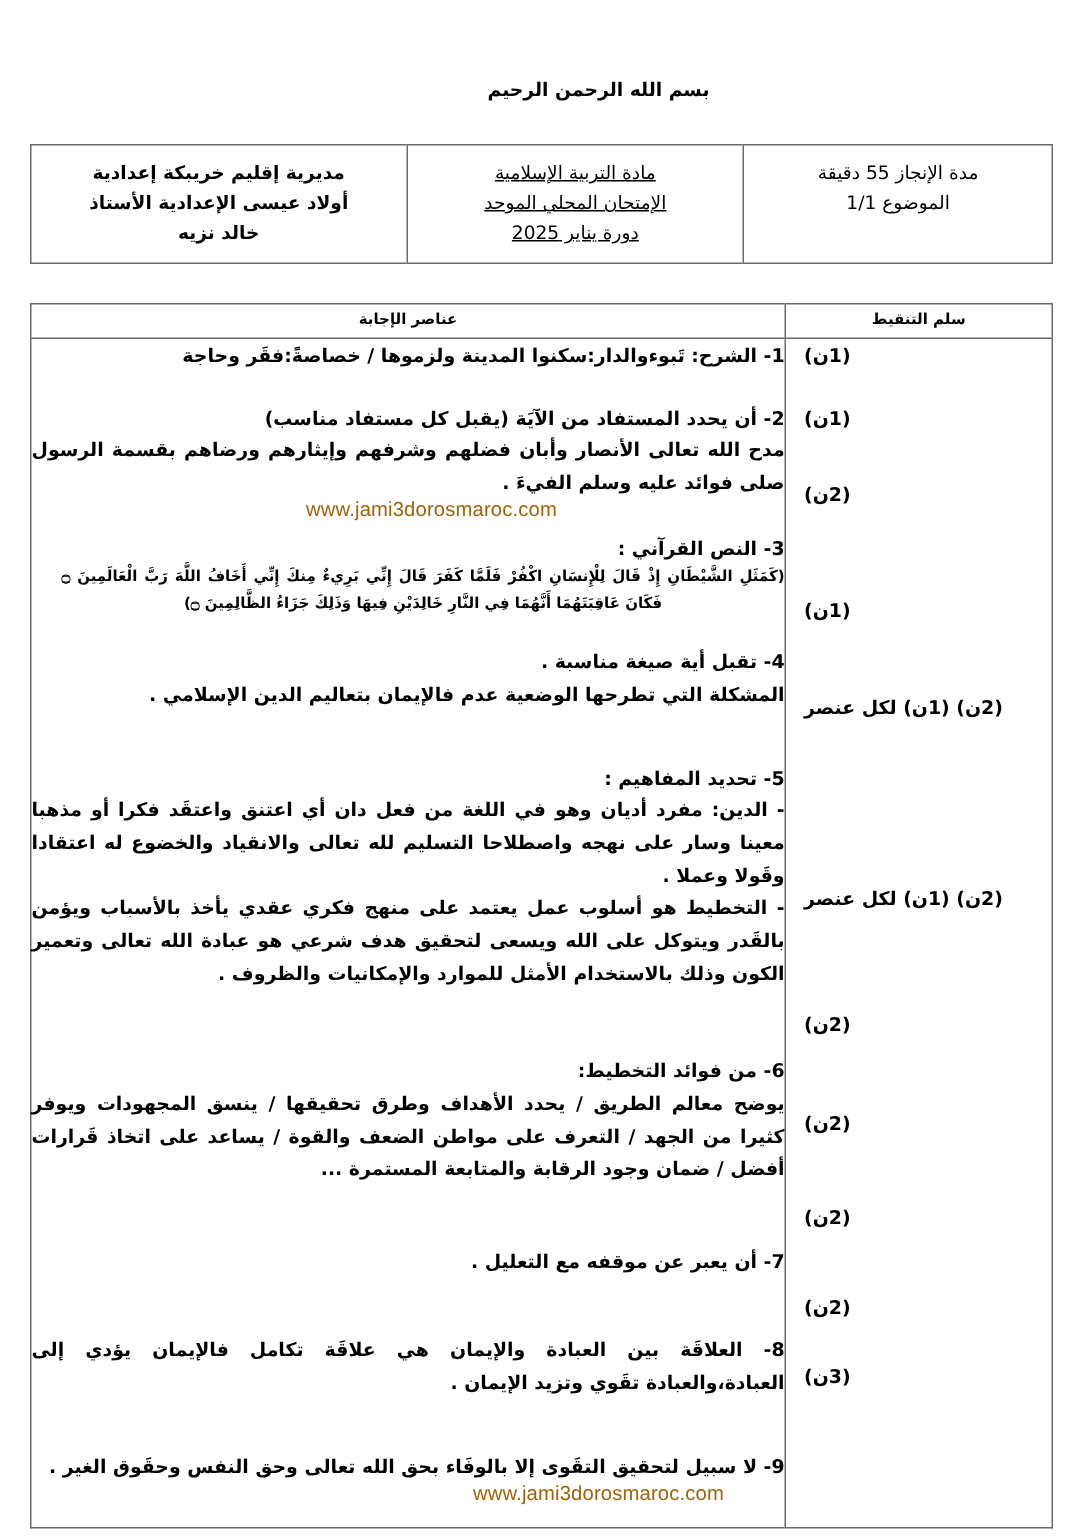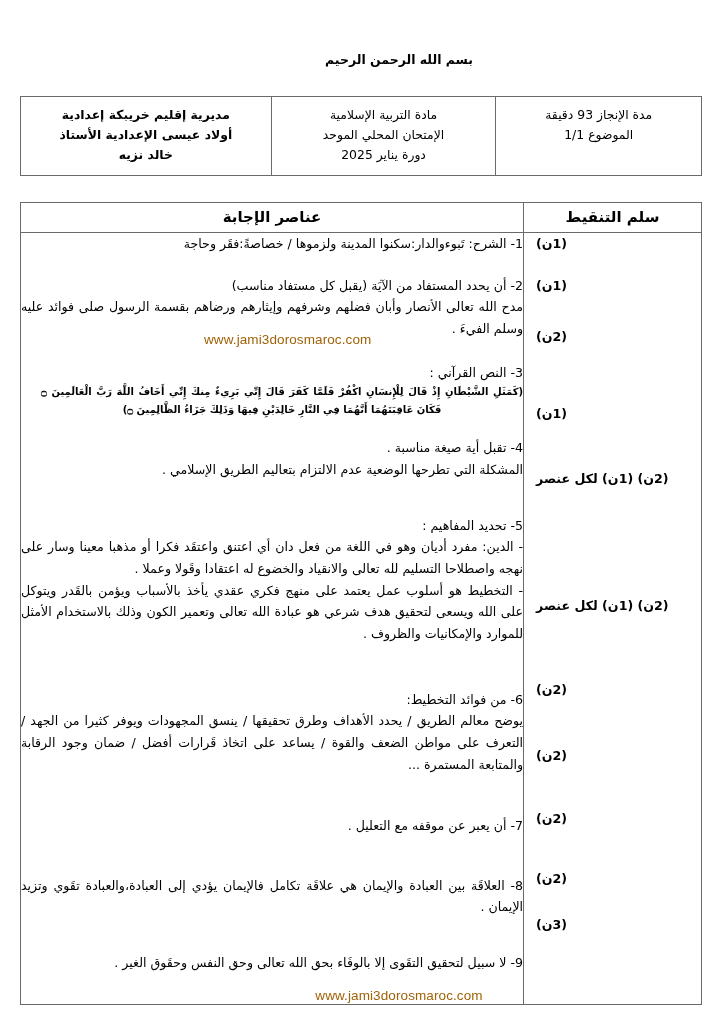--- a/index.html
+++ b/index.html
@@ -52,42 +52,42 @@
     border-left: 1.2px solid #6a6a6a;
     padding: 8px 6px 10px 6px;
     text-align: center;
     vertical-align: top;
     font-size: 12.4px;
     line-height: 1.62;
     font-weight: normal;
   }
   .header-table td:last-child { border-left: none; font-weight: bold; }
   .header-table .col-right { width: 37%; }
-  .header-table .col-mid   { width: 33%; }
+  .header-table .col-mid   { width: 33%; text-decoration: underline; }
   .header-table .col-left  { width: 30%; }
   .header-table .line { display: block; white-space: nowrap; }
 
   
   .answers-table {
     position: absolute;
     top: 202px;
     right: 22px;
     width: 682px;
     border-collapse: collapse;
     table-layout: fixed;
     border: 1.2px solid #6a6a6a;
   }
   .answers-table th,
   .answers-table td {
     vertical-align: top;
     padding: 0;
   }
   .answers-table thead th {
     border-bottom: 1.1px solid #6a6a6a;
-    font-size: 15px;
+    font-size: 10px;
     font-weight: bold;
     text-align: center;
     padding: 5px 4px 6px 4px;
     letter-spacing: 0.2px;
   }
   .col-answers { width: 74.5%; }
   .col-score   { width: 25.5%; border-left: 1.1px solid #6a6a6a; }
 
   .answers-cell {
     padding: 7px 10px 10px 10px;
@@ -101,21 +101,21 @@
     padding: 7px 14px 10px 10px;
     font-size: 12.6px;
     line-height: 1.72;
     text-align: left;
     font-weight: bold;
   }
 
   .item { margin: 0 0 6px 0; }
   .item.gap-xl { margin-bottom: 20px; }
   .item-head { font-weight: bold; display: block; }
-  .item-body { display: block; font-weight: normal; }
+  .item-body { display: block; font-weight: bold; }
   .item-body.justify { text-align: justify; text-align-last: right; }
   .item-body.center { text-align: center; }
   .item-body.right { text-align: right; }
 
   .quran {
     font-weight: bold;
     font-size: 10px;
     line-height: 1.8;
     text-align: justify;
     text-align-last: center;
@@ -152,21 +152,21 @@
 <body>
 
 <div class="page">
 
   <div class="basmala">بسم الله الرحمن الرحيم</div>
 
   <table class="header-table">
     <tbody>
       <tr>
         <td class="col-left">
-          <span class="line">مدة الإنجاز 93 دقيقة</span>
+          <span class="line">مدة الإنجاز 55 دقيقة</span>
           <span class="line">الموضوع 1/1</span>
         </td>
         <td class="col-mid">
           <span class="line">مادة التربية الإسلامية</span>
           <span class="line">الإمتحان المحلي الموحد</span>
           <span class="line">دورة يناير 2025</span>
         </td>
         <td class="col-right">
           <span class="line">مديرية إقليم خريبكة إعدادية</span>
           <span class="line">أولاد عيسى الإعدادية الأستاذ</span>
@@ -233,21 +233,21 @@
             <span class="item-body justify">مدح الله تعالى الأنصار وأبان فضلهم وشرفهم وإيثارهم ورضاهم بقسمة الرسول صلى فوائد عليه وسلم الفيءَ .</span>
           </div>
 
           <div class="item" style="margin-bottom:18px;margin-top:22px;margin-left:20px;">
             <span class="item-head item-body right">3- النص القرآني :</span>
             <span class="quran">(كَمَثَلِ الشَّيْطَانِ إِذْ قَالَ لِلْإِنسَانِ اكْفُرْ فَلَمَّا كَفَرَ قَالَ إِنِّي بَرِيءٌ مِنكَ إِنِّي أَخَافُ اللَّهَ رَبَّ الْعَالَمِينَ ۝ فَكَانَ عَاقِبَتَهُمَا أَنَّهُمَا فِي النَّارِ خَالِدَيْنِ فِيهَا وَذَلِكَ جَزَاءُ الظَّالِمِينَ ۝)</span>
           </div>
 
           <div class="item" style="margin-bottom:34px;">
             <span class="item-head item-body right">4- تقبل أية صيغة مناسبة .</span>
-            <span class="item-body right">المشكلة التي تطرحها الوضعية عدم الالتزام بتعاليم الطريق الإسلامي .</span>
+            <span class="item-body right">المشكلة التي تطرحها الوضعية عدم فالإيمان بتعاليم الدين الإسلامي .</span>
           </div>
 
           <div class="item" style="margin-bottom:44px;">
             <span class="item-head item-body right">5- تحديد المفاهيم :</span>
             <span class="item-body justify">- الدين: مفرد أديان وهو في اللغة من فعل دان أي اعتنق واعتقَد فكرا أو مذهبا معينا وسار على نهجه واصطلاحا التسليم لله تعالى والانقياد والخضوع له اعتقادا وقَولا وعملا .</span>
             <span class="item-body justify">- التخطيط هو أسلوب عمل يعتمد على منهج فكري عقدي يأخذ بالأسباب ويؤمن بالقَدر ويتوكل على الله ويسعى لتحقيق هدف شرعي هو عبادة الله تعالى وتعمير الكون وذلك بالاستخدام الأمثل للموارد والإمكانيات والظروف .</span>
           </div>
 
           <div class="item" style="margin-bottom:40px;">
             <span class="item-head item-body right">6- من فوائد التخطيط:</span>

